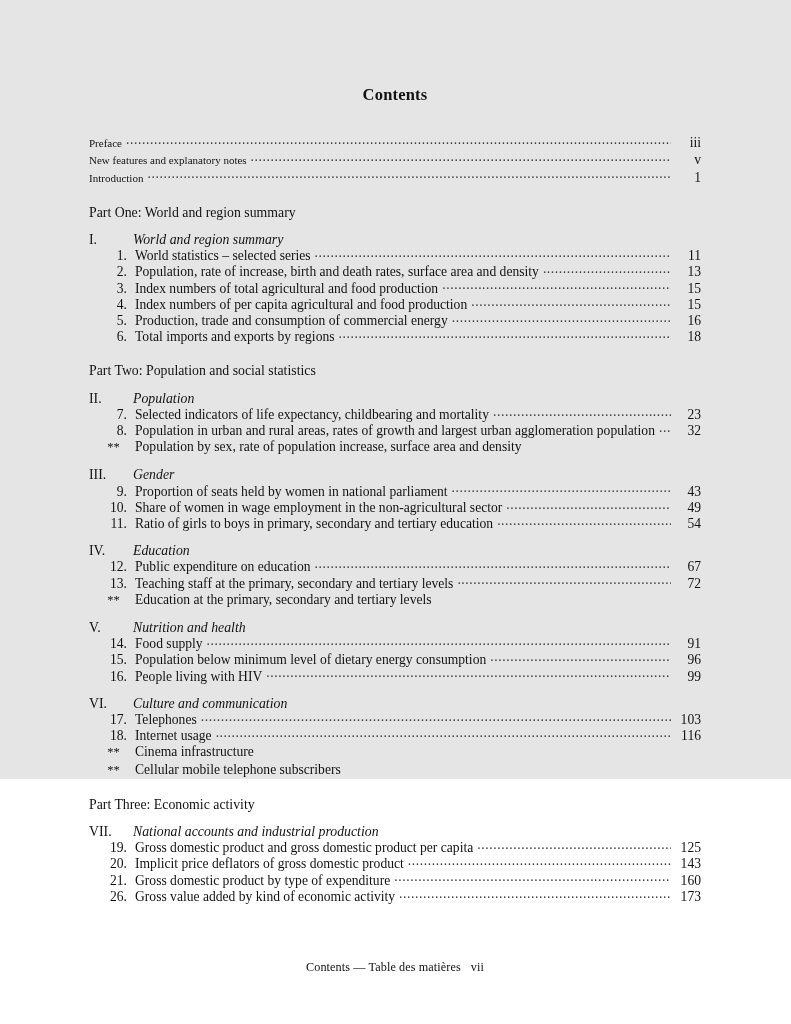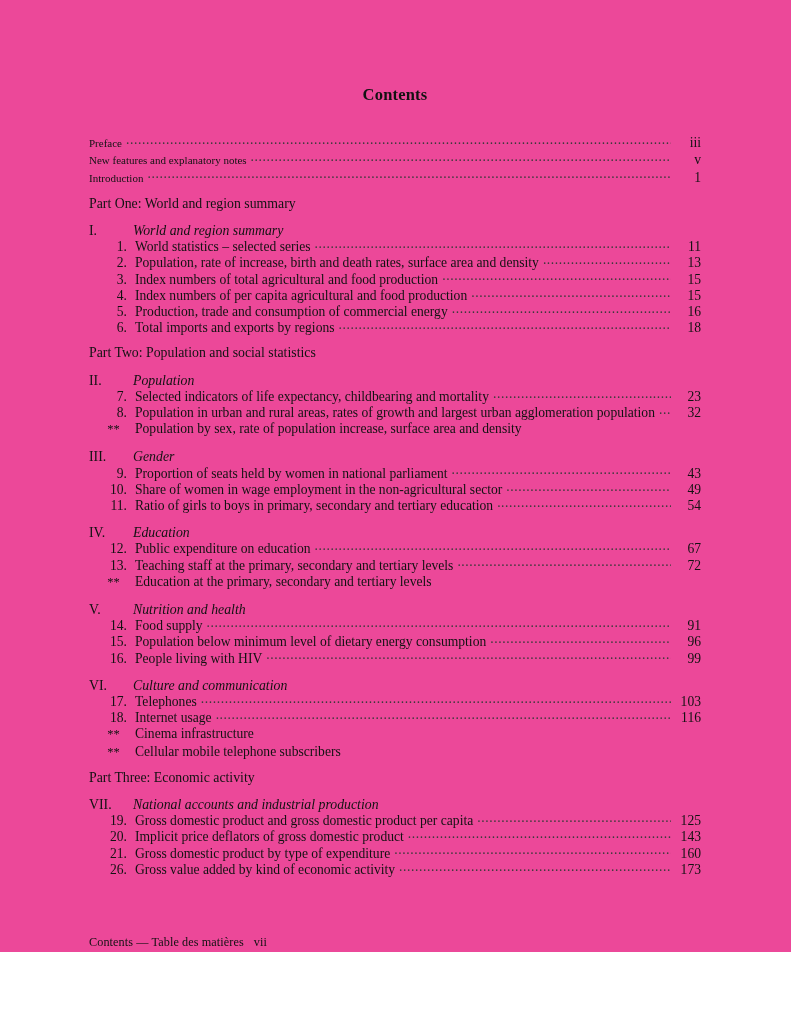--- a/index.html
+++ b/index.html
@@ -12,22 +12,22 @@
     height: 1024px;
     position: relative;
     font-family: "Liberation Serif", "DejaVu Serif", serif;
     color: #121212;
     overflow: hidden;
   }
   .page {
     position: absolute;
     left: 0; top: 0;
     width: 791px;
-    height: 952px;
-    background: #ec4899;
+    height: 779px;
+    background: #e5e5e5;
   }
   .content {
     position: absolute;
     left: 89px;
     top: 86px;
     width: 612px;
   }
 
   .doc-title {
     text-align: center;
@@ -75,21 +75,21 @@
     padding-left: 3px;
   }
 
   
   .front .label { font-size: 11px; }
   .front { margin-bottom: 0; }
 
   .part-head {
     font-size: 13.8px;
     line-height: 15.2px;
-    margin-top: 10px;
+    margin-top: 19px;
     margin-bottom: 12px;
   }
 
   .section {
     margin-bottom: 0;
   }
   .sec-head {
     display: flex;
     font-size: 13.8px;
     line-height: 15.2px;
@@ -150,23 +150,23 @@
     padding-left: 3px;
   }
   .entry.noleader .leader { visibility: hidden; }
   .entry.noleader .pnum { visibility: hidden; }
 
   .gap { height: 12px; }
 
   .footer {
     position: absolute;
     left: 89px;
-    top: 935px;
+    top: 960px;
     width: 612px;
-    text-align: left;
+    text-align: center;
     font-size: 12.2px;
     letter-spacing: 0.1px;
   }
   .footer .fnum { margin-left: 10px; }
 </style>
 </head>
 <body>
 
 <div class="page">
   <div class="content">

